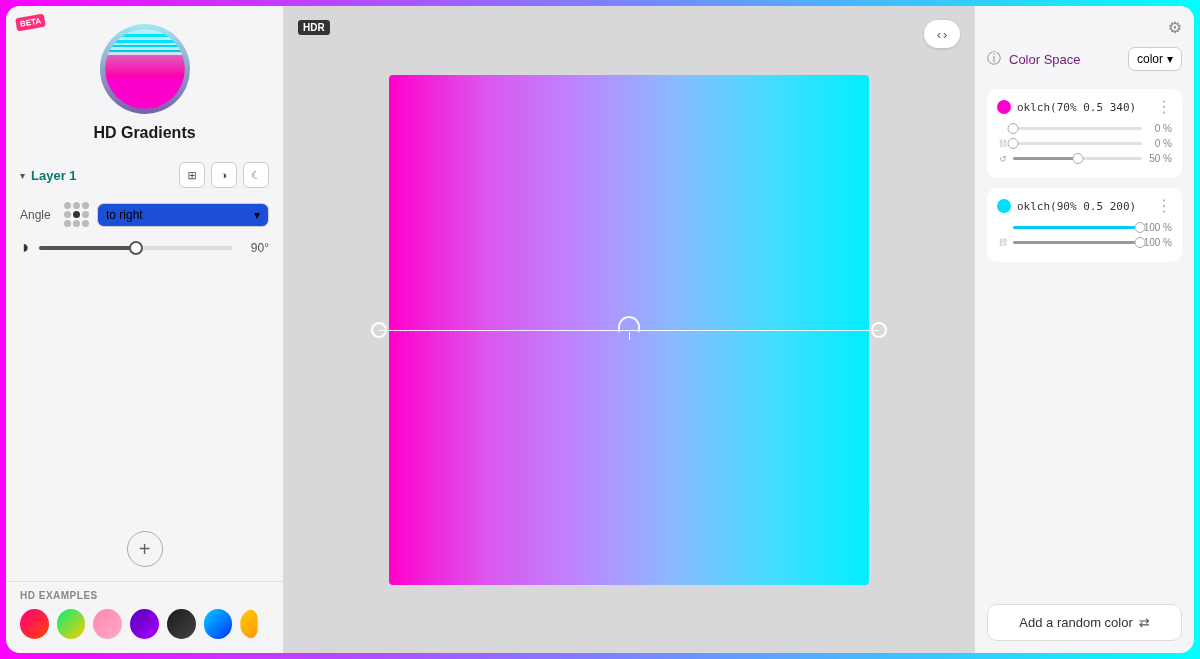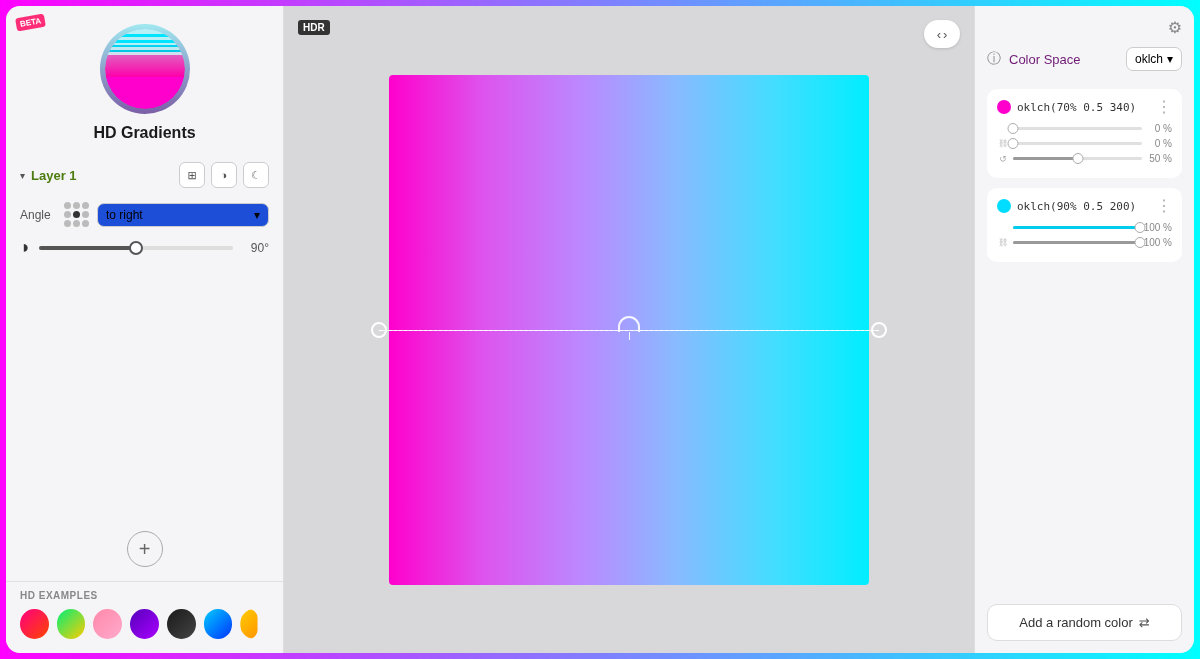--- a/index.html
+++ b/index.html
@@ -114,21 +114,21 @@
       align-items: center;
       gap: 6px;
     }
     .layer-arrow {
       font-size: 10px;
       color: #555;
     }
     .layer-name {
       font-size: 13px;
       font-weight: 600;
-      color: #4d7c0f;
+      color: #0f766e;
     }
     .layer-icons {
       display: flex;
       gap: 6px;
       align-items: center;
     }
     .layer-icon-btn {
       width: 26px;
       height: 26px;
       border-radius: 6px;
@@ -582,21 +582,21 @@
 
   <div class="right-panel">
     <div class="settings-icon-row">
       <span class="settings-icon">⚙</span>
     </div>
 
     <div class="color-space-row">
       <span class="info-icon">ⓘ</span>
       <span class="color-space-label">Color Space</span>
       <div class="color-space-dropdown">
-        <span>oklch</span>
+        <span>color</span>
         <span>▾</span>
       </div>
     </div>
 
     <div class="color-stop">
       <div class="color-stop-header">
         <div class="color-dot" style="background: #ff00cc;"></div>
         <span class="color-stop-name">oklch(70% 0.5 340)</span>
         <span class="color-stop-menu">⋮</span>
       </div>

